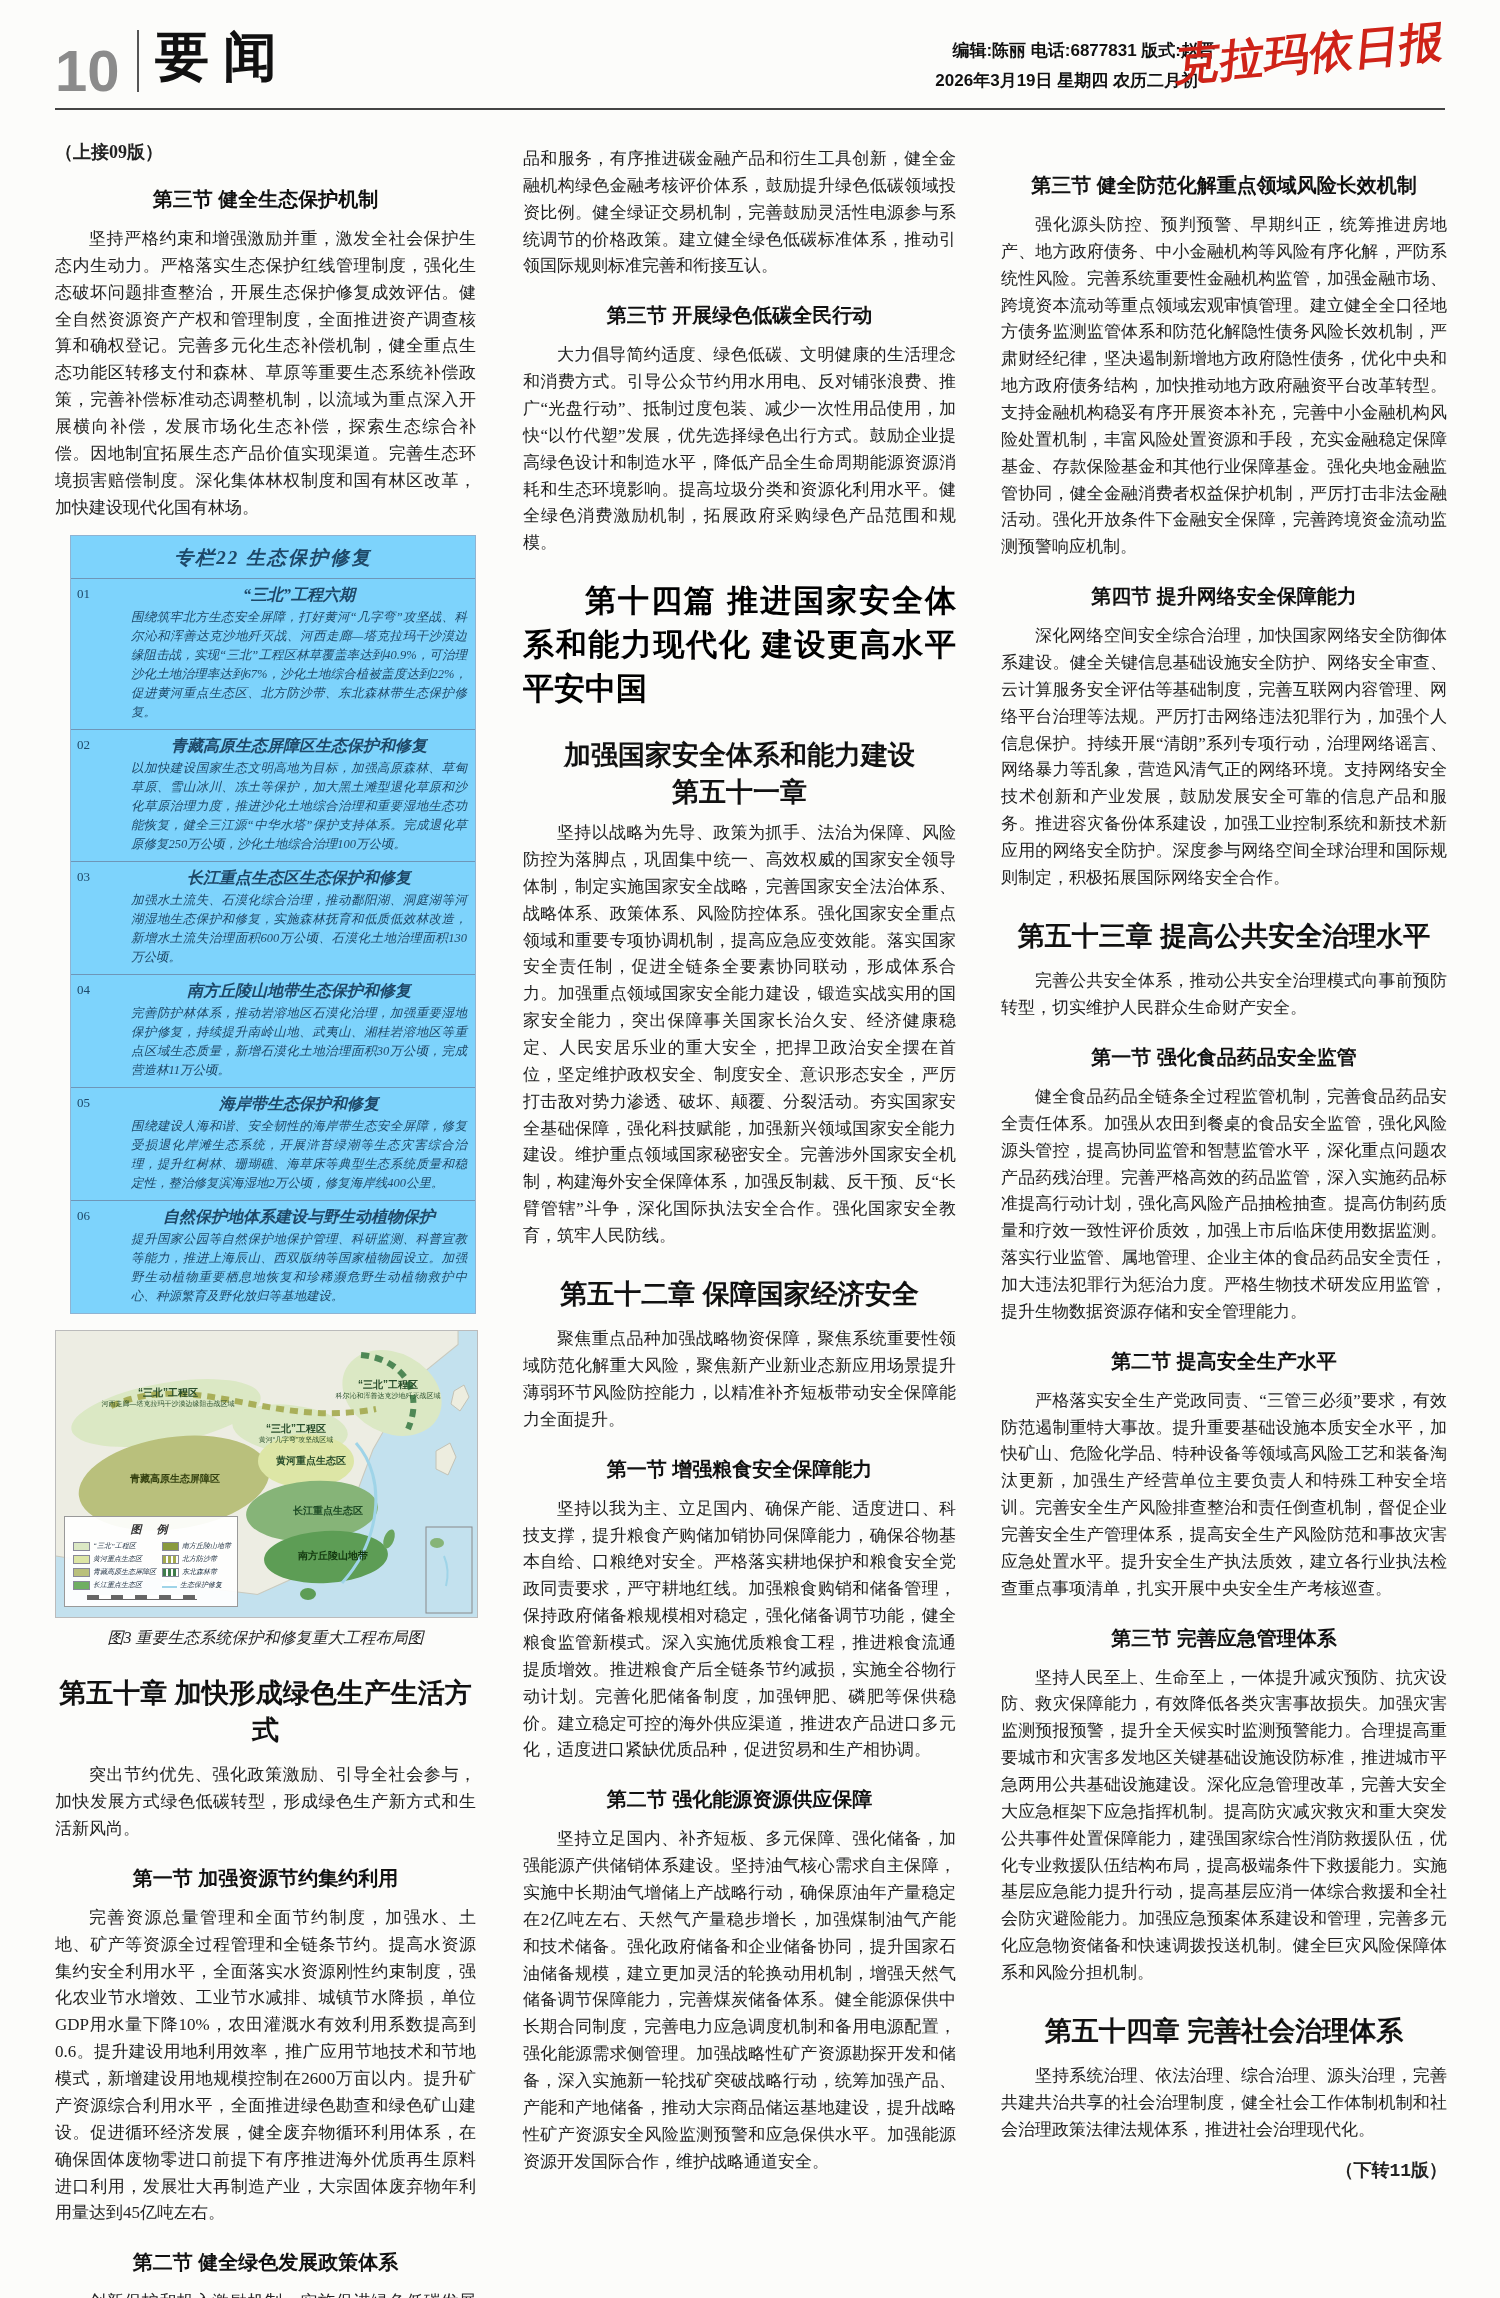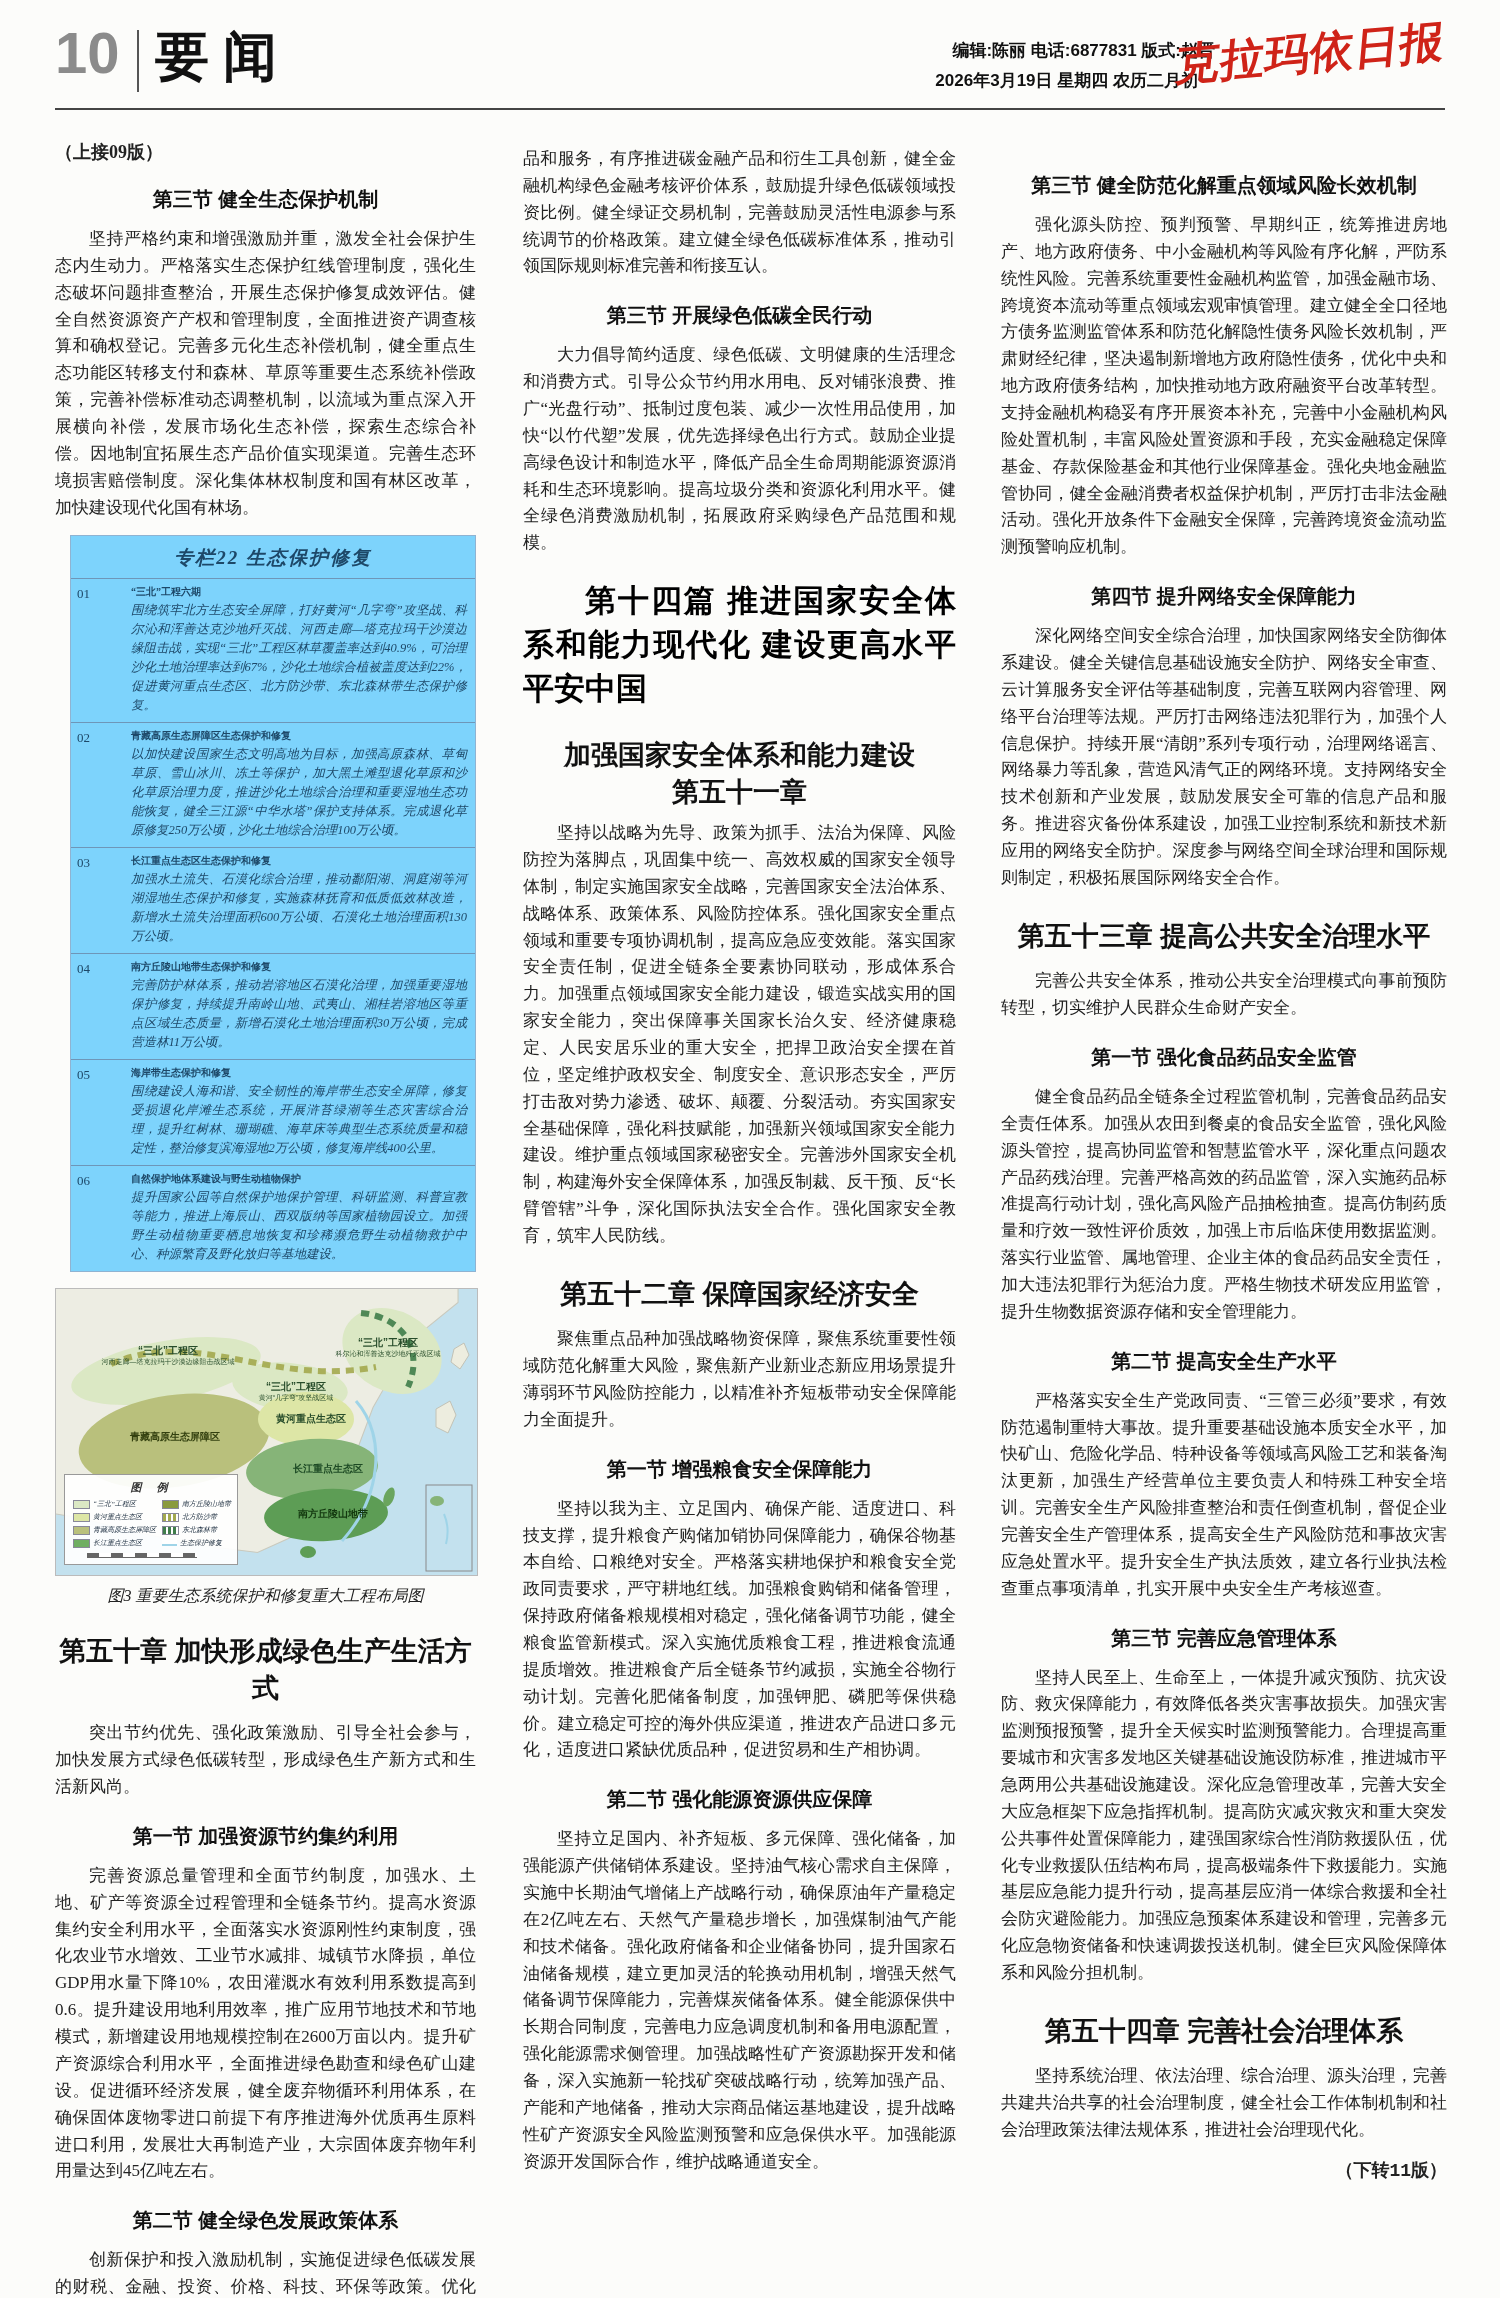--- a/index.html
+++ b/index.html
@@ -1,20 +1,20 @@
 <!DOCTYPE html>
 <html><head>
 <meta charset="utf-8">
 <style>
   html,body{margin:0;padding:0;background:#e9e9e6;}
   .page{position:relative;width:1500px;height:2298px;background:#fcfcfa;margin:0 auto;
         overflow:hidden;font-family:"Liberation Serif","DejaVu Serif",serif;color:#222;}
   
   .hdr{position:absolute;left:55px;top:22px;width:1390px;height:82px;}
-  .pagenum{position:absolute;left:0;top:2px;font-family:"Liberation Sans",sans-serif;
+  .pagenum{position:absolute;left:0;top:20px;font-family:"Liberation Sans",sans-serif;
            font-size:58px;font-weight:bold;color:#8b8b8b;line-height:1;}
   .vline{position:absolute;left:82px;top:8px;width:2px;height:62px;background:#555;}
   .secname{position:absolute;left:100px;top:2px;font-size:54px;font-weight:bold;color:#111;
            letter-spacing:14px;font-family:"Liberation Sans",sans-serif;line-height:1.2;}
   .hdr-info{position:absolute;right:230px;top:14px;text-align:right;
             font-family:"Liberation Sans",sans-serif;font-size:17px;font-weight:bold;color:#111;line-height:1.75;}
   .masthead{position:absolute;right:0;top:6px;color:#cf2318;font-size:44px;font-weight:bold;
             transform:rotate(-5deg) skewX(-10deg);letter-spacing:1px;line-height:1.2;}
   .rule{position:absolute;left:55px;top:108px;width:1390px;height:2px;background:#444;}
   
@@ -32,21 +32,21 @@
           text-align:justify;text-indent:2em;line-height:1.42;margin:22px 0 16px 0;}
   .turn-note{font-size:18px;font-weight:bold;text-align:right;margin-top:14px;font-family:Liberation Mono, monospace;}
   
   .box{background:#7dd3fc;border:1px solid #8fb3d2;margin:14px 0 16px 15px;color:#1d4868;}
   .box-title{text-align:center;font-size:19px;font-style:italic;font-weight:bold;
              padding:9px 0 7px 0;border-bottom:1px solid #6e96b8;letter-spacing:2px;}
   .box-item{display:flex;padding:6px 8px 7px 6px;border-bottom:1px solid #6e96b8;gap:24px;}
   .box-item:last-child{border-bottom:none;}
   .box-num{flex:0 0 30px;font-size:13px;padding-top:1px;font-family:"Liberation Serif",serif;}
   .box-content{flex:1;}
-  .box-item-title{font-size:10px;font-weight:bold;margin-bottom:2px;}
+  .box-item-title{font-size:16px;font-weight:bold;font-style:italic;margin-bottom:2px;text-align:center;}
   .box-item-body{font-size:12.5px;font-style:italic;line-height:1.52;text-align:justify;}
   
   .map{position:relative;width:421px;height:286px;margin:12px 0 0 0;background:#c3e1ee;
        border:1px solid #bbb;overflow:hidden;}
   .map svg{position:absolute;left:0;top:0;}
   .map-label{position:absolute;text-align:center;font-family:"Liberation Sans",sans-serif;
              color:#274c2a;line-height:1.25;}
   .map-label .t{font-size:10px;font-weight:bold;}
   .map-label .s{font-size:7px;}
   .legend{position:absolute;left:8px;bottom:10px;width:158px;background:rgba(255,255,255,.93);

